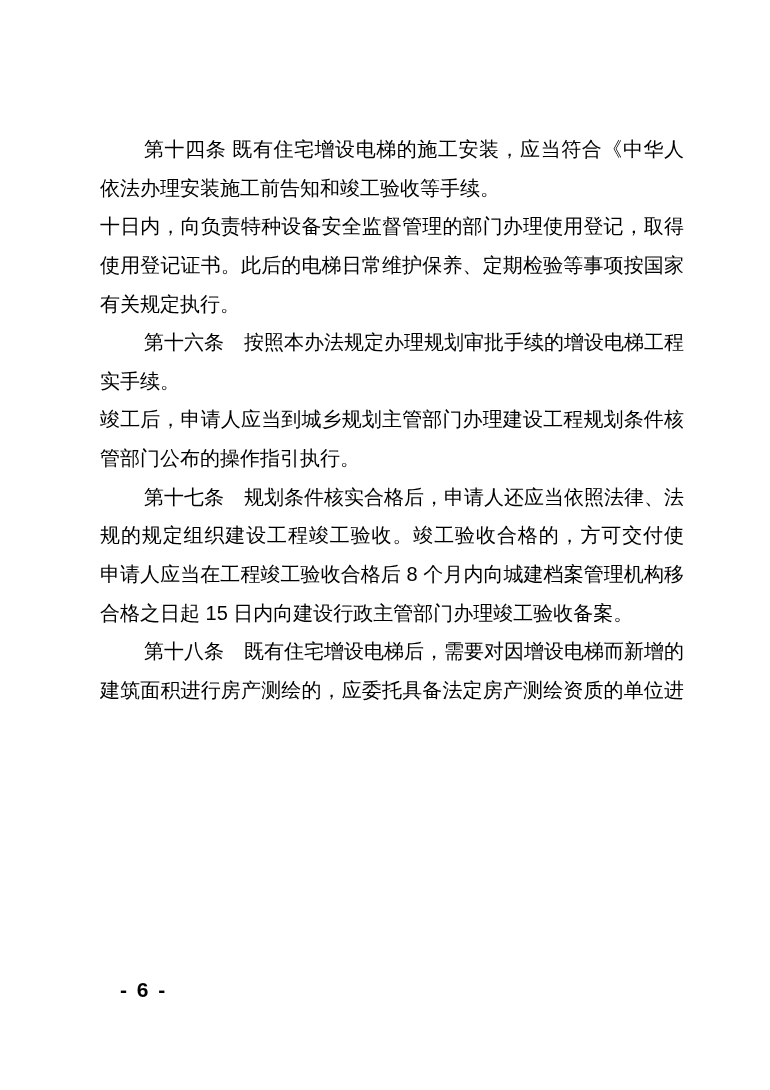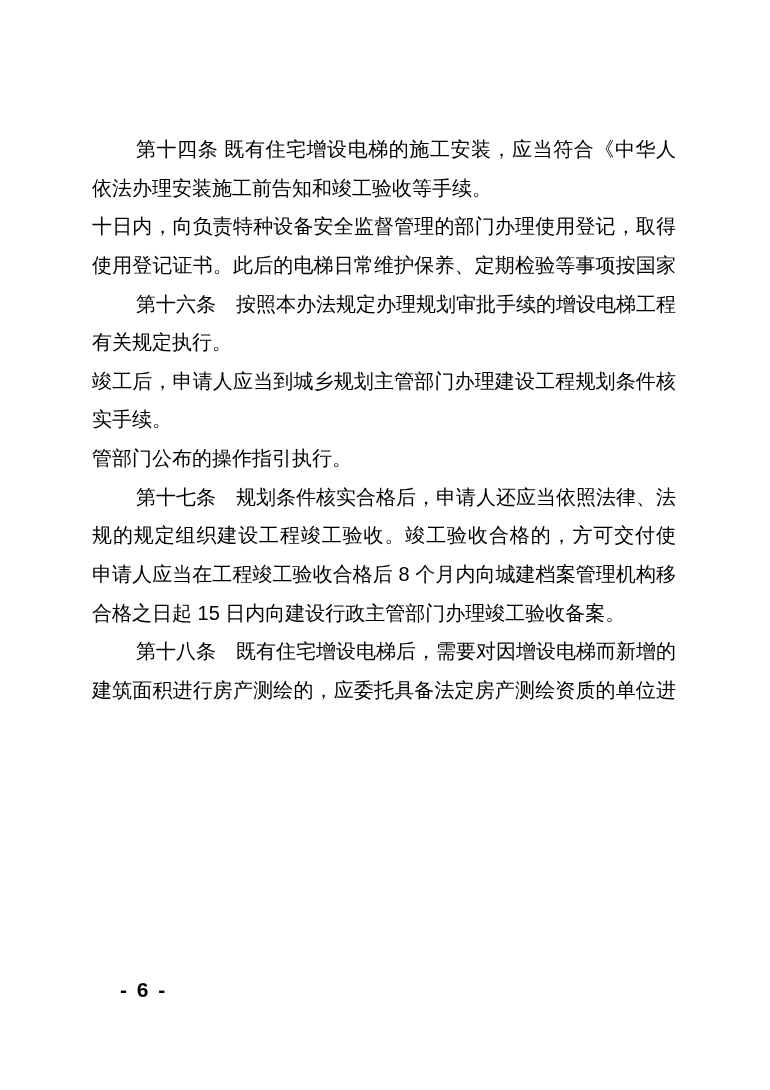--- a/index.html
+++ b/index.html
@@ -11,21 +11,21 @@
     position: relative;
     width: 770px;
     height: 1090px;
     background: #ffffff;
     overflow: hidden;
     font-family: "Liberation Sans", "DejaVu Sans", sans-serif;
     color: #000000;
   }
   .text-block {
     position: absolute;
-    left: 92px;
+    left: 100px;
     top: 130px;
     width: 584px;
   }
   .line {
     height: 38.65px;
     line-height: 38.65px;
     font-size: 20px;
     color: #000000;
     text-align: justify;
     text-align-last: justify;
@@ -50,24 +50,24 @@
 </style>
 </head>
 <body>
 
 <div class="page">
   <div class="text-block" id="document-body">
       <div class="line first">第十四条 既有住宅增设电梯的施工安装，应当符合《中华人</div>
       <div class="line para-end">依法办理安装施工前告知和竣工验收等手续。</div>
       <div class="line">十日内，向负责特种设备安全监督管理的部门办理使用登记，取得</div>
       <div class="line">使用登记证书。此后的电梯日常维护保养、定期检验等事项按国家</div>
+      <div class="line para-end">有关规定执行。</div>
       <div class="line first">第十六条　按照本办法规定办理规划审批手续的增设电梯工程</div>
-      <div class="line para-end">有关规定执行。</div>
+      <div class="line para-end">实手续。</div>
       <div class="line">竣工后，申请人应当到城乡规划主管部门办理建设工程规划条件核</div>
-      <div class="line para-end">实手续。</div>
       <div class="line para-end">管部门公布的操作指引执行。</div>
       <div class="line first">第十七条　规划条件核实合格后，申请人还应当依照法律、法</div>
       <div class="line">规的规定组织建设工程竣工验收。竣工验收合格的，方可交付使用。</div>
       <div class="line">申请人应当在工程竣工验收合格后 8 个月内向城建档案管理机构移</div>
       <div class="line para-end">合格之日起 15 日内向建设行政主管部门办理竣工验收备案。</div>
       <div class="line first">第十八条　既有住宅增设电梯后，需要对因增设电梯而新增的</div>
       <div class="line">建筑面积进行房产测绘的，应委托具备法定房产测绘资质的单位进</div>
     </div>
   <div class="page-number">- 6 -</div>
 </div>

